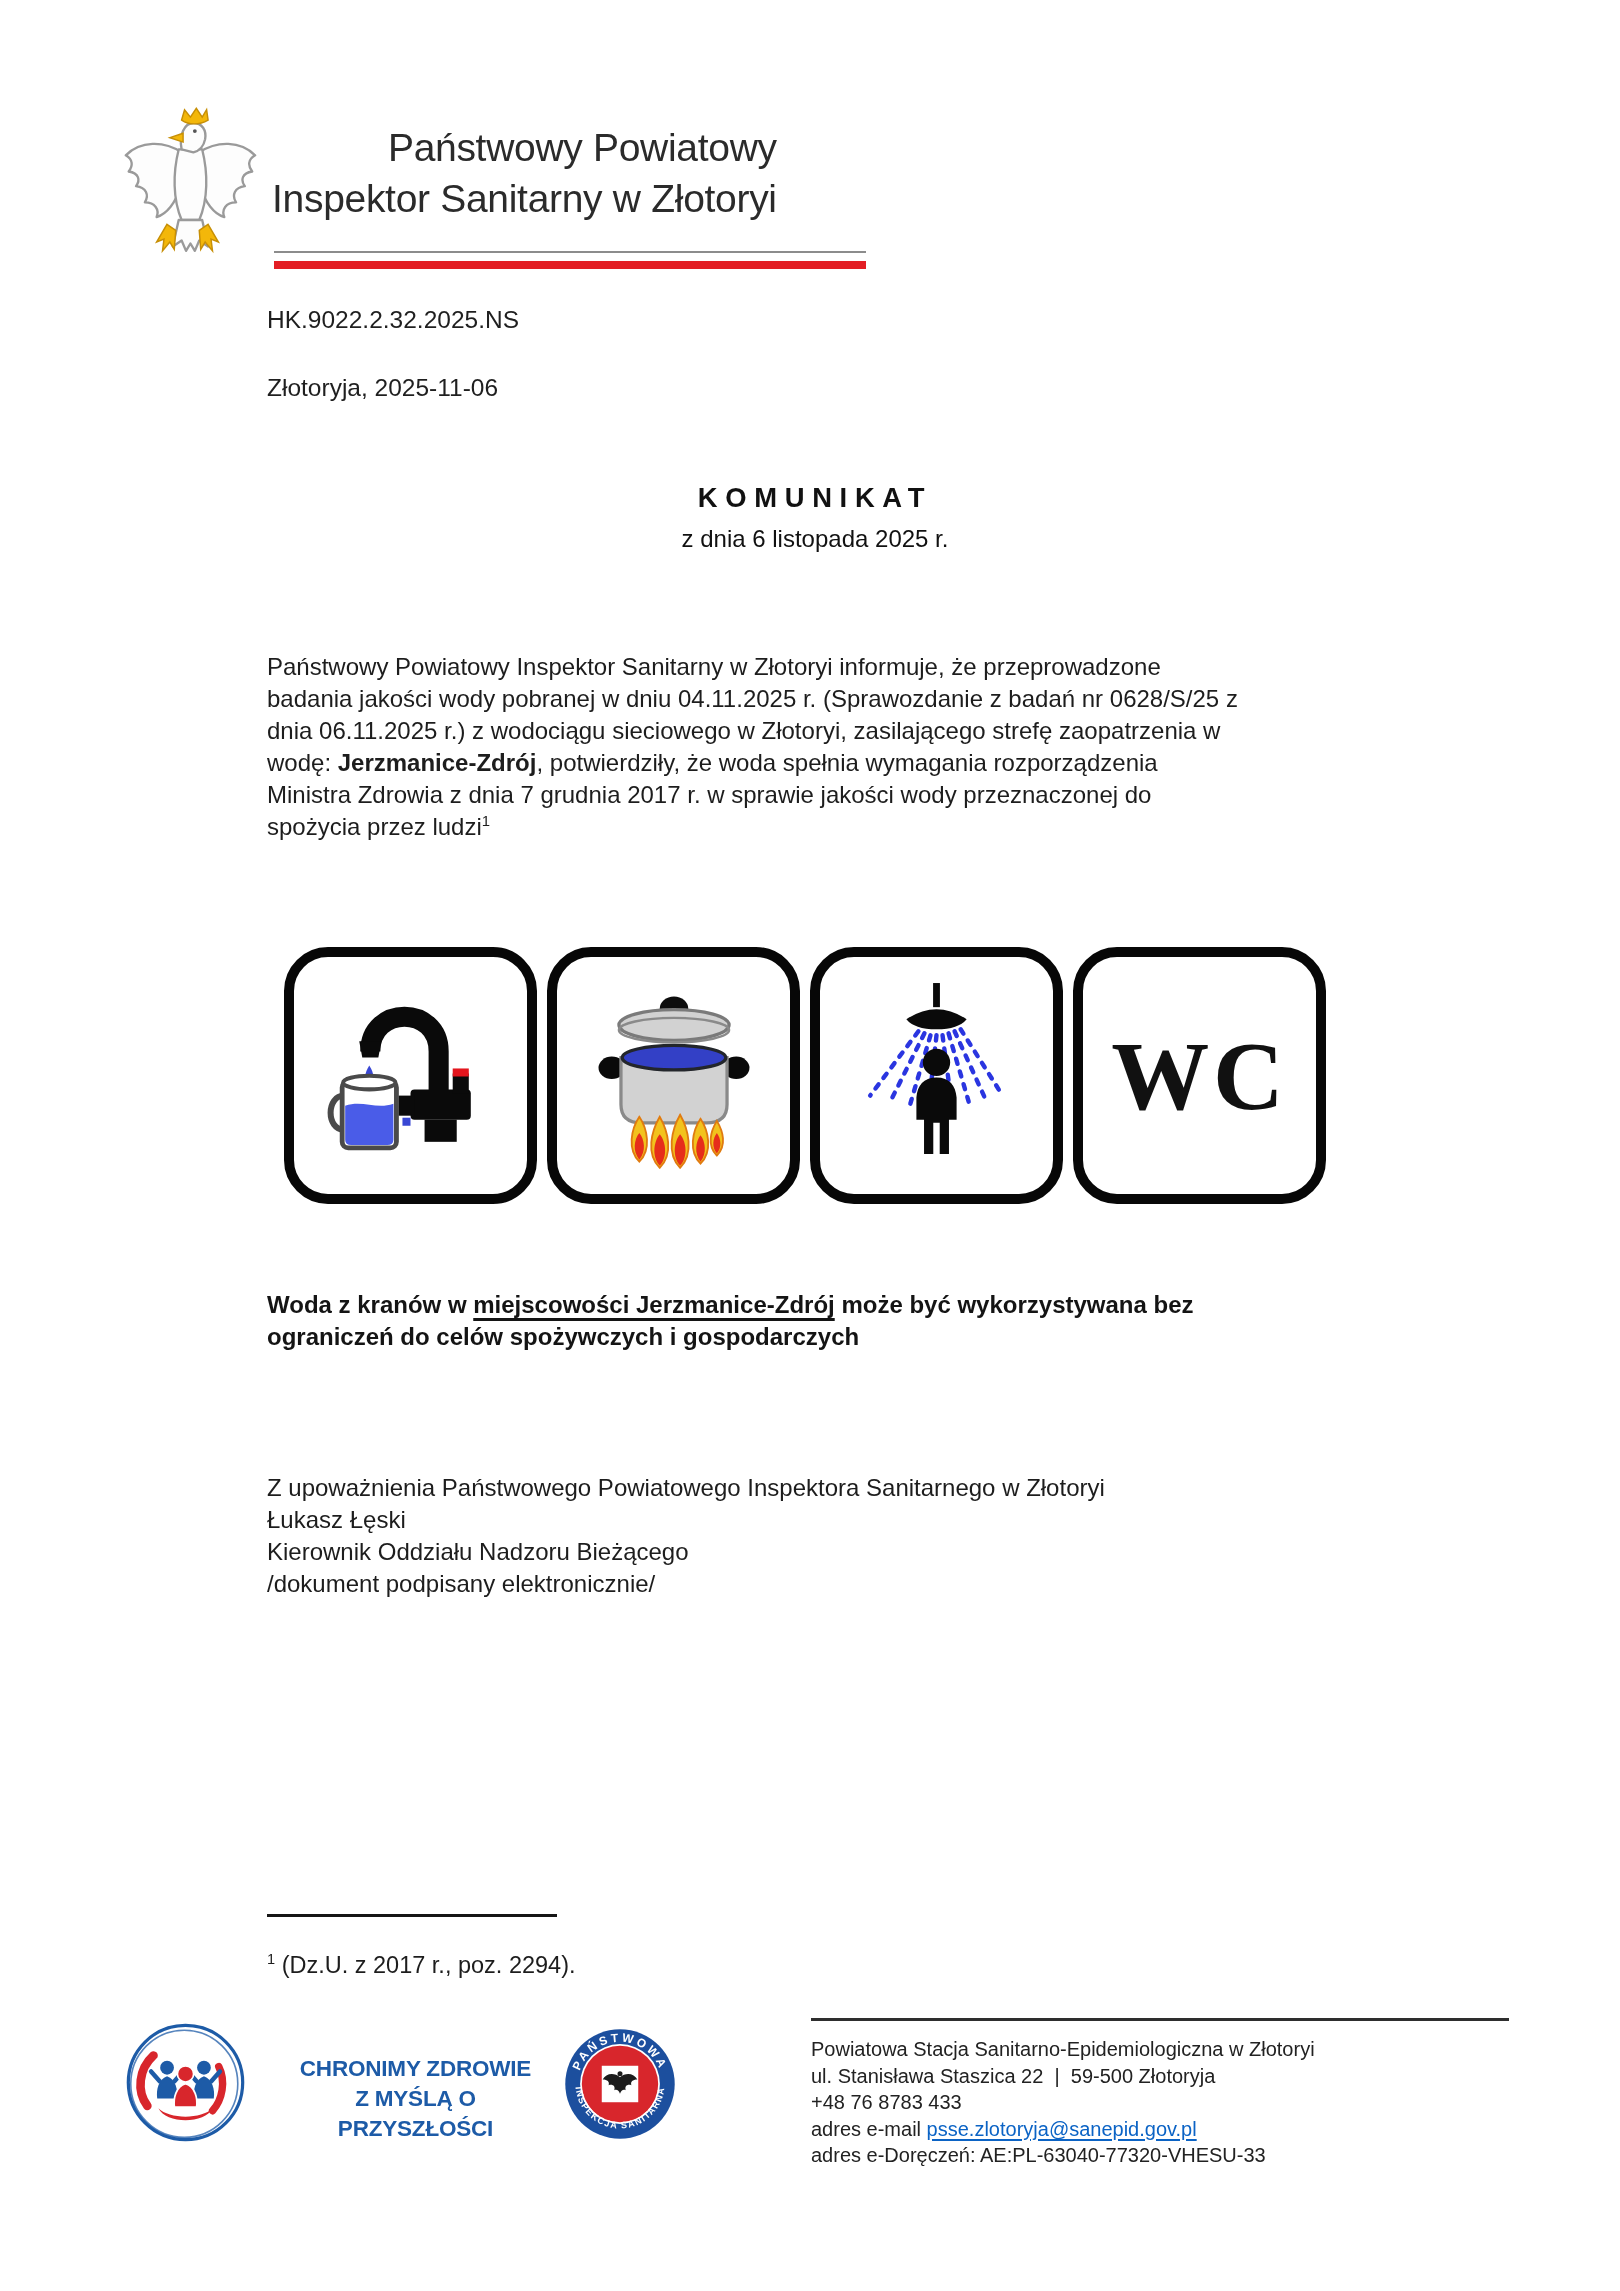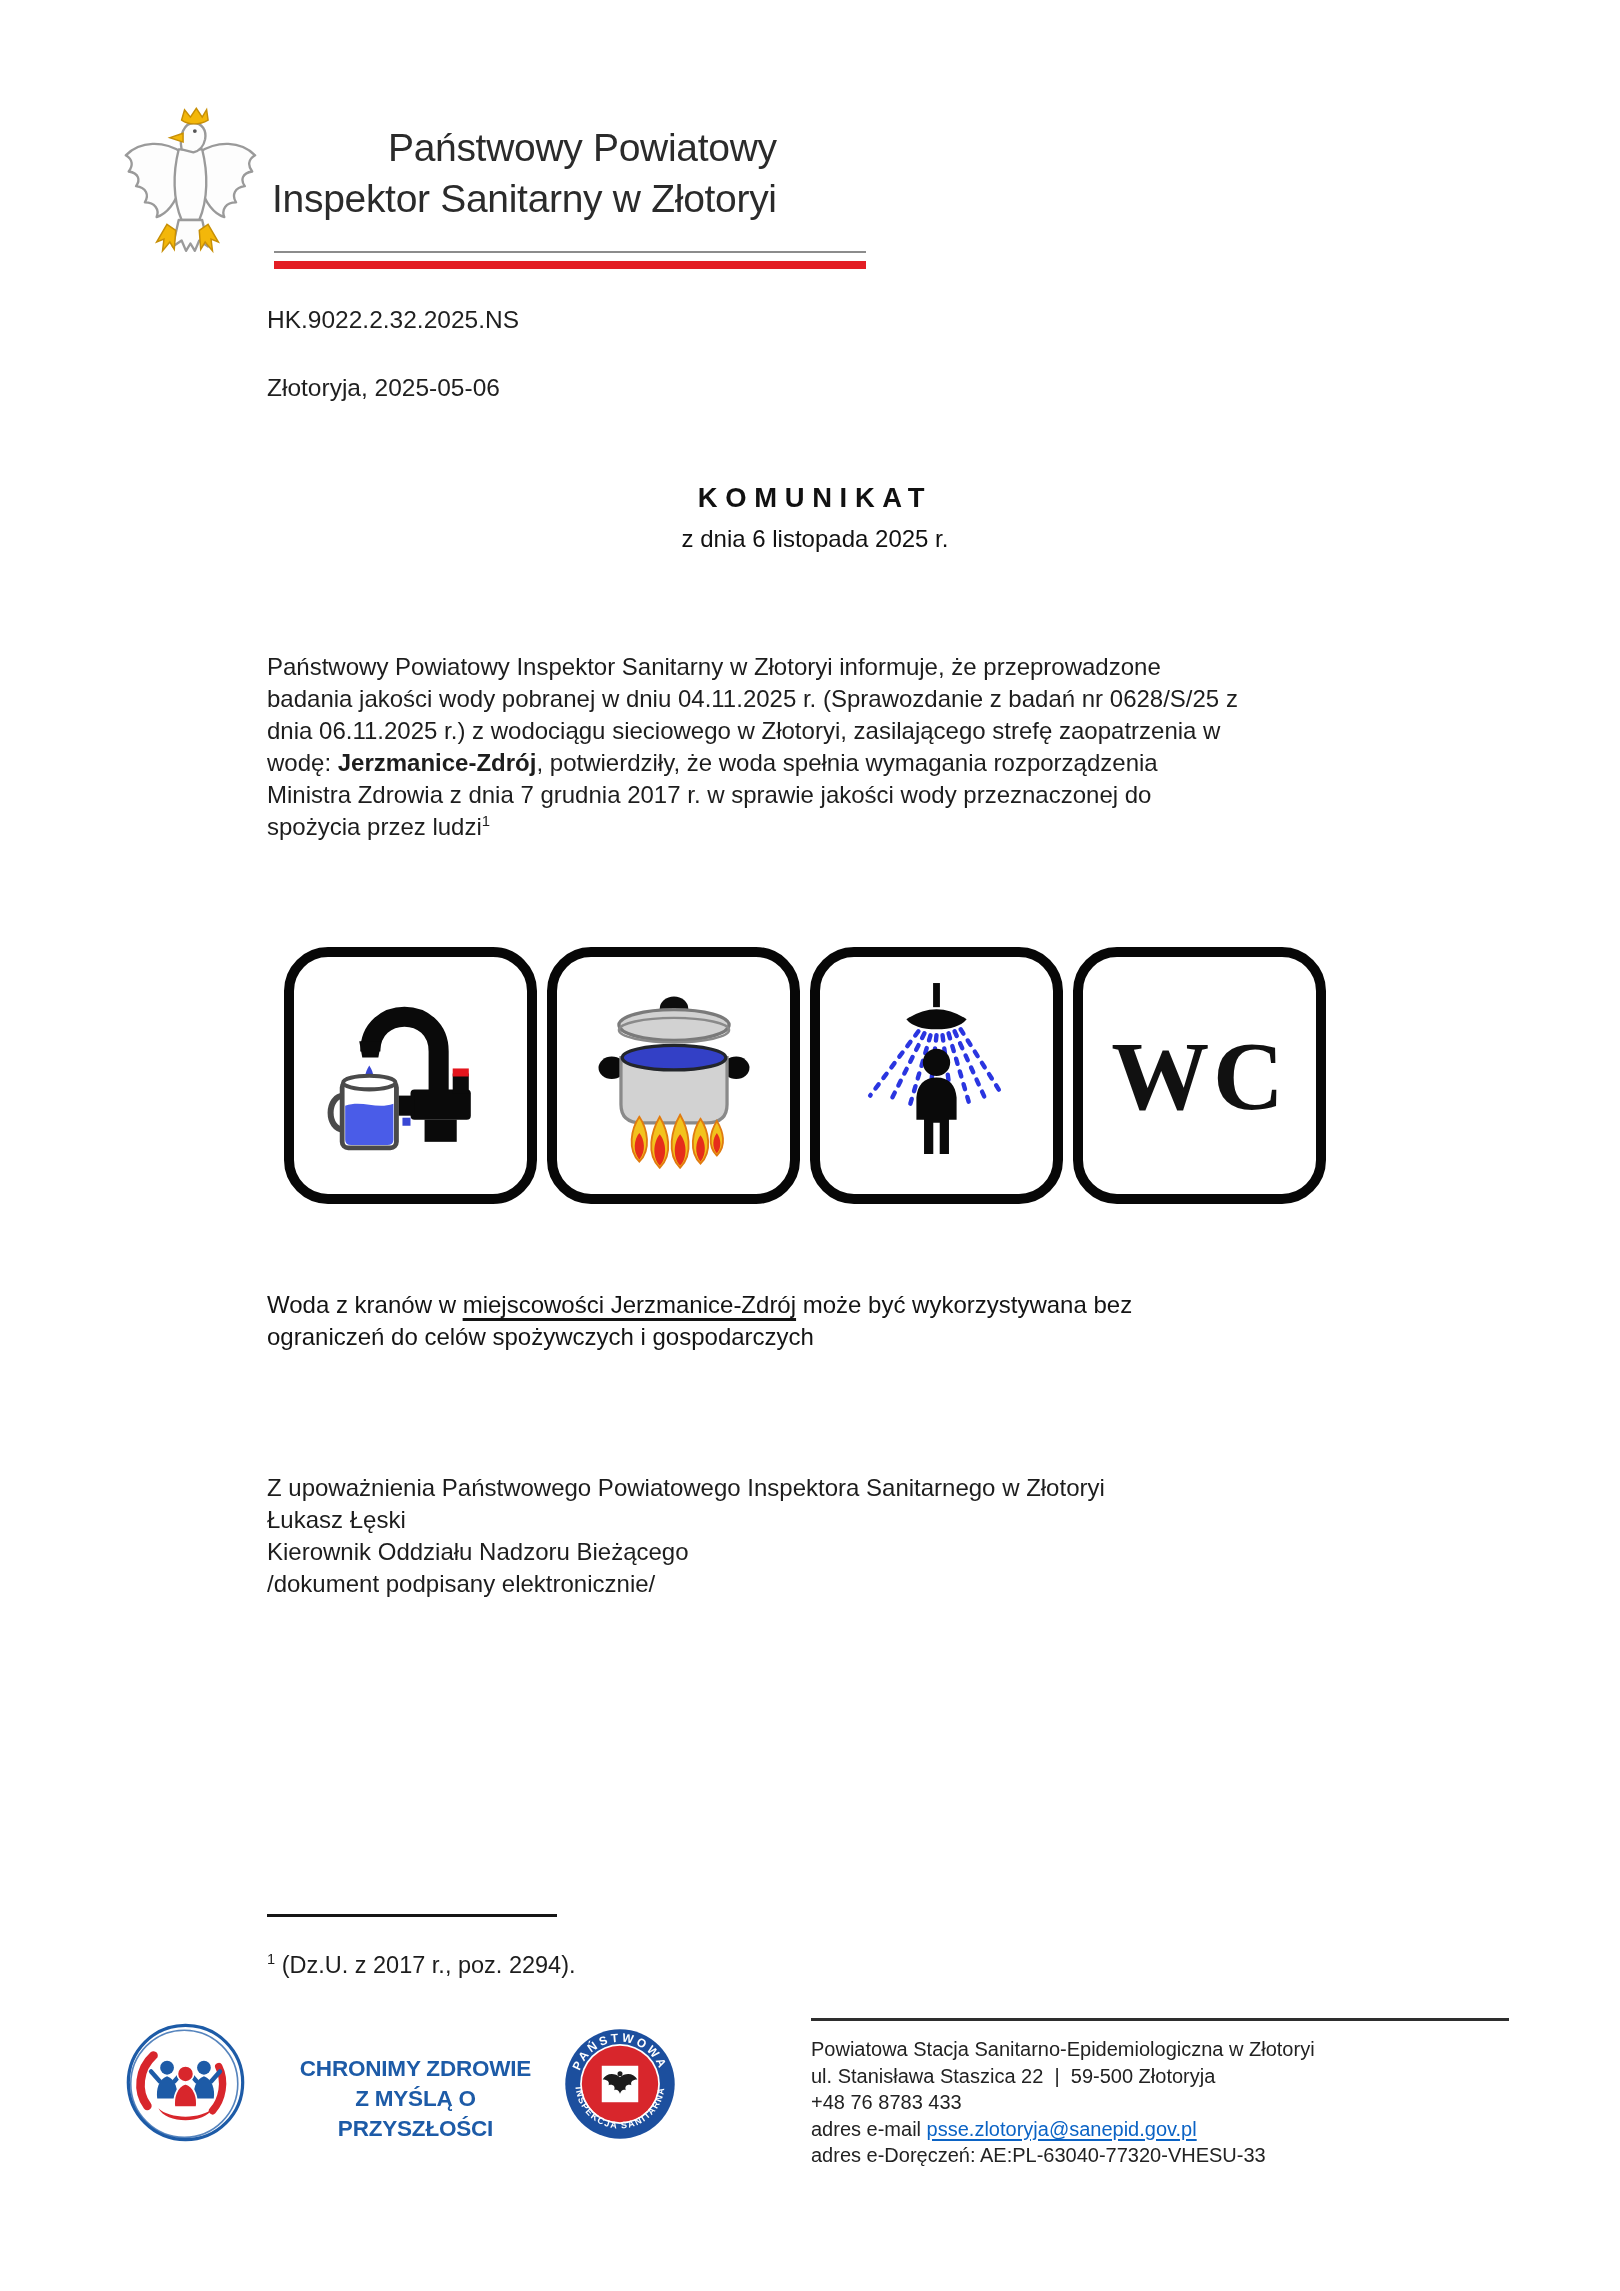--- a/index.html
+++ b/index.html
@@ -31,21 +31,21 @@
   
   .iconsrow{left:284px;top:947px;display:flex;gap:10px;}
   .iconbox{
     box-sizing:border-box;width:253px;height:257px;background:#fff;
     border:10.8px solid #070707;border-radius:44px;
     display:flex;align-items:center;justify-content:center;
   }
   .wc-text{font-family:"Liberation Serif","DejaVu Serif",serif;font-weight:700;font-size:98px;letter-spacing:3.9px;color:#111;}
 
   
-  .statement{left:267px;top:1289px;width:1186px;font-size:24px;font-weight:400;line-height:32px;color:#141414;}
+  .statement{left:267px;top:1289px;width:1186px;font-size:24px;font-weight:700;line-height:32px;color:#141414;}
   .statement .sline{white-space:nowrap;}
   .u{text-decoration:underline;text-decoration-thickness:2.5px;text-underline-offset:4.9px;}
 
   
   .signature{left:267px;top:1472px;font-size:24px;line-height:32px;color:#1d1d1d;}
 
   
   .fn-rule{left:267px;top:1914px;width:290px;height:2.9px;background:#161616;}
   .footnote{left:267px;top:1952px;font-size:23.5px;color:#1d1d1d;}
 
@@ -81,21 +81,21 @@
     <div>Państwowy Powiatowy</div>
     <div>Inspektor Sanitarny w Złotoryi</div>
   </div>
 
   <div class="abs rules">
     <div class="rule-gray"></div>
     <div class="rule-red"></div>
   </div>
 
   <div class="abs refnum">HK.9022.2.32.2025.NS</div>
-  <div class="abs placedate">Złotoryja, 2025-05-06</div>
+  <div class="abs placedate">Złotoryja, 2025-11-06</div>
 
   <div class="abs titleblock">
     <div class="title-main">KOMUNIKAT</div>
     <div class="title-sub">z dnia 6 listopada 2025 r.</div>
   </div>
 
   <div class="abs bodyblock">
     <div class="bline">Państwowy Powiatowy Inspektor Sanitarny w Złotoryi informuje, że przeprowadzone</div>
     <div class="bline">badania jakości wody pobranej w dniu 04.11.2025 r. (Sprawozdanie z badań nr 0628/S/25 z</div>
     <div class="bline">dnia 06.11.2025 r.) z wodociągu sieciowego w Złotoryi, zasilającego strefę zaopatrzenia w</div>

